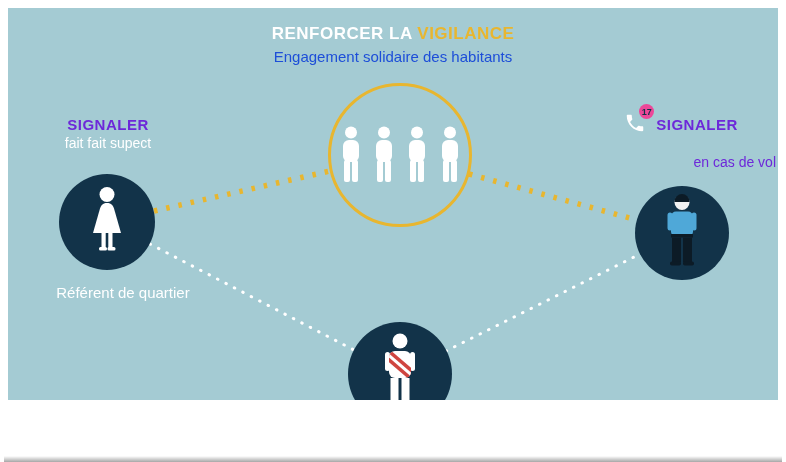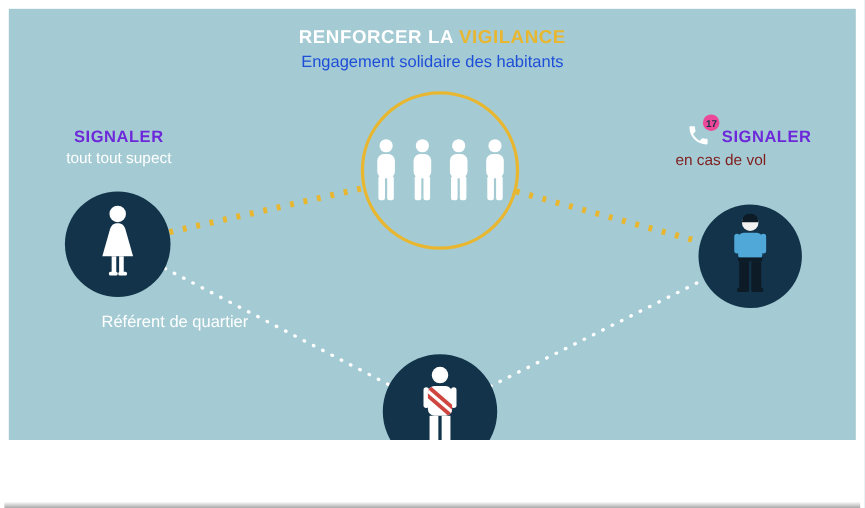--- a/index.html
+++ b/index.html
@@ -41,32 +41,32 @@
   .left-circle{left:51px;top:166px;width:96px;height:96px;}
   .right-circle{left:627px;top:178px;width:94px;height:94px;}
   .bottom-circle{left:340px;top:314px;width:104px;height:104px;}
 
   .left-group{position:absolute;left:10px;top:108px;width:180px;text-align:center;}
   .label-gold{font-size:15px;font-weight:bold;color:#6d28d9;letter-spacing:0.5px;}
   .label-white{font-size:14px;color:#ffffff;margin-top:2px;}
 
   .left-caption{
     position:absolute;left:0;top:276px;width:230px;text-align:center;
-    font-size:15px;color:#ffffff;padding-left:36px;
+    font-size:15px;color:#ffffff;
   }
 
   .right-group{position:absolute;left:578px;top:104px;width:190px;}
   .alerter-row{display:flex;align-items:center;justify-content:center;gap:8px;}
   .phone-wrap{position:relative;width:24px;height:24px;}
   .phone-badge{
     position:absolute;top:-8px;right:-6px;width:15px;height:15px;border-radius:50%;
     background:#ec4899;color:#123349;font-size:9px;font-weight:bold;
     display:flex;align-items:center;justify-content:center;margin-left:24px;
   }
-  .right-sub{font-size:14px;color:#7f1d1d;text-align:left;margin-top:1px;padding-left:28px;}
+  .right-sub{font-size:14px;color:#6d28d9;text-align:right;margin-top:18px;padding-left:28px;}
 </style>
 </head>
 <body>
 
 <div class="frame">
   <div class="canvas">
 
     <svg class="connectors" viewBox="0 0 770 440" aria-hidden="true">
       <line x1="146" y1="203" x2="322" y2="163" stroke="#e8b62f" stroke-width="5.5" stroke-dasharray="3.5 9"></line>
       <line x1="461" y1="166" x2="629" y2="212" stroke="#e8b62f" stroke-width="5.5" stroke-dasharray="3.5 9"></line>
@@ -104,21 +104,21 @@
       <svg width="24" height="58" viewBox="0 0 24 58">
         <circle cx="12" cy="6.5" r="6" fill="#fff"></circle>
         <rect x="4" y="14" width="16" height="22" rx="6" fill="#fff"></rect>
         <rect x="5" y="34" width="6" height="22" rx="2" fill="#fff"></rect>
         <rect x="13" y="34" width="6" height="22" rx="2" fill="#fff"></rect>
       </svg>
     </div>
 
     <div class="left-group">
       <div class="label-gold">SIGNALER</div>
-      <div class="label-white">tout tout supect</div>
+      <div class="label-white">fait fait supect</div>
     </div>
 
     <div class="navy-circle left-circle">
       <svg width="44" height="72" viewBox="0 0 44 72">
         <circle cx="22" cy="8.5" r="7.5" fill="#fff"></circle>
         <path d="M22 17 C17.5 17 16 19.5 15 22.5 L8 47 H36 L29 22.5 C28 19.5 26.5 17 22 17 Z" fill="#fff"></path>
         <rect x="16.5" y="47" width="4.2" height="15" fill="#fff"></rect>
         <rect x="23.3" y="47" width="4.2" height="15" fill="#fff"></rect>
         <rect x="14" y="61" width="8" height="3.5" rx="1.5" fill="#fff"></rect>
         <rect x="22.5" y="61" width="8" height="3.5" rx="1.5" fill="#fff"></rect>

